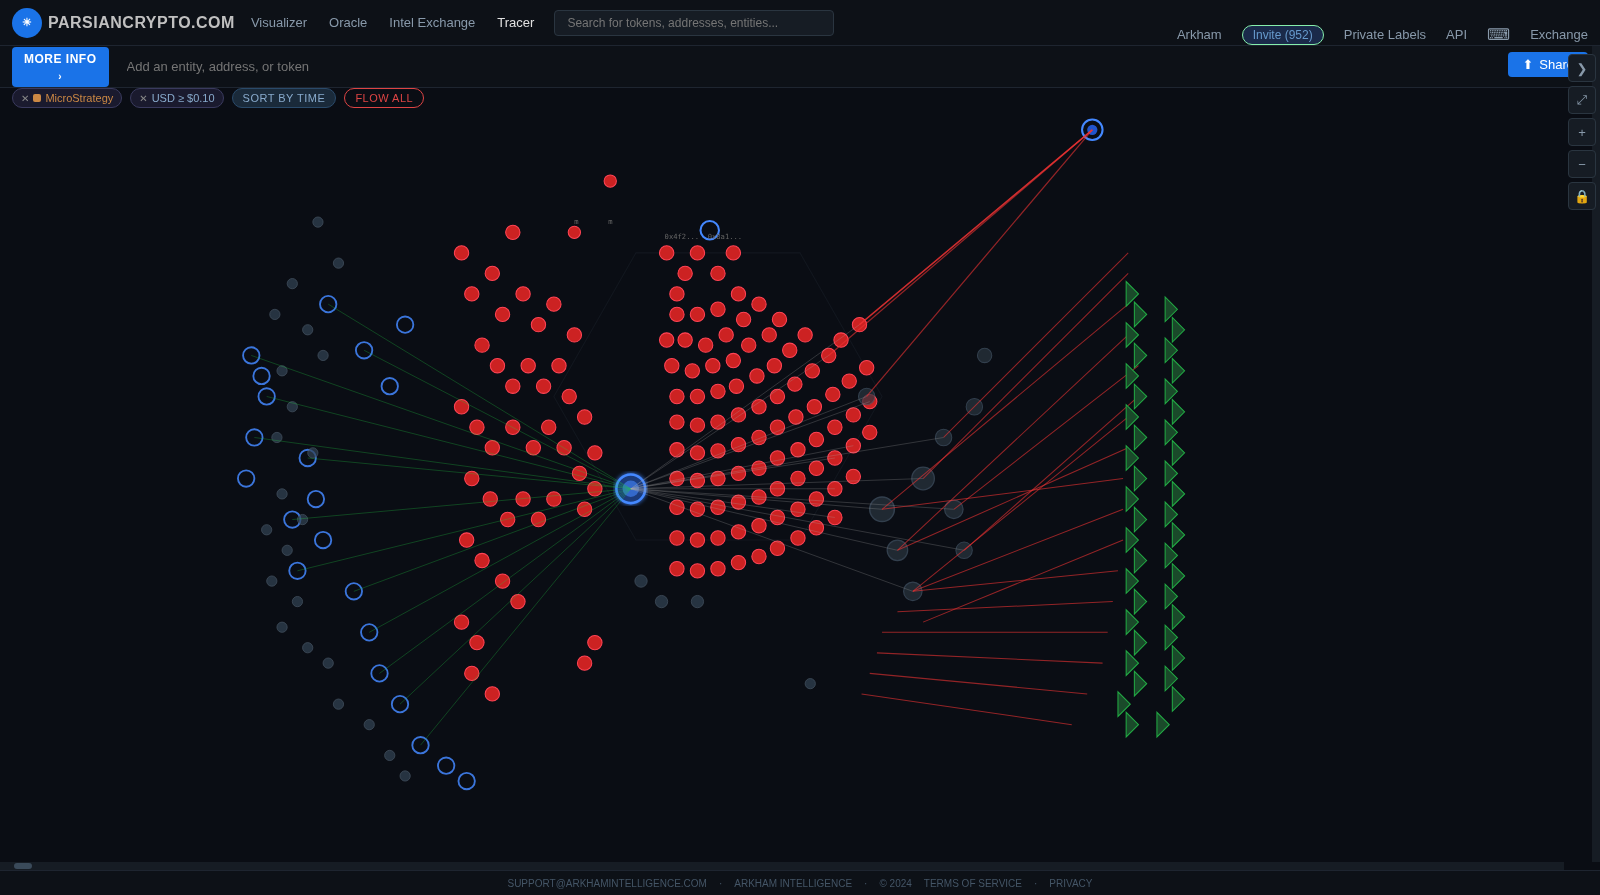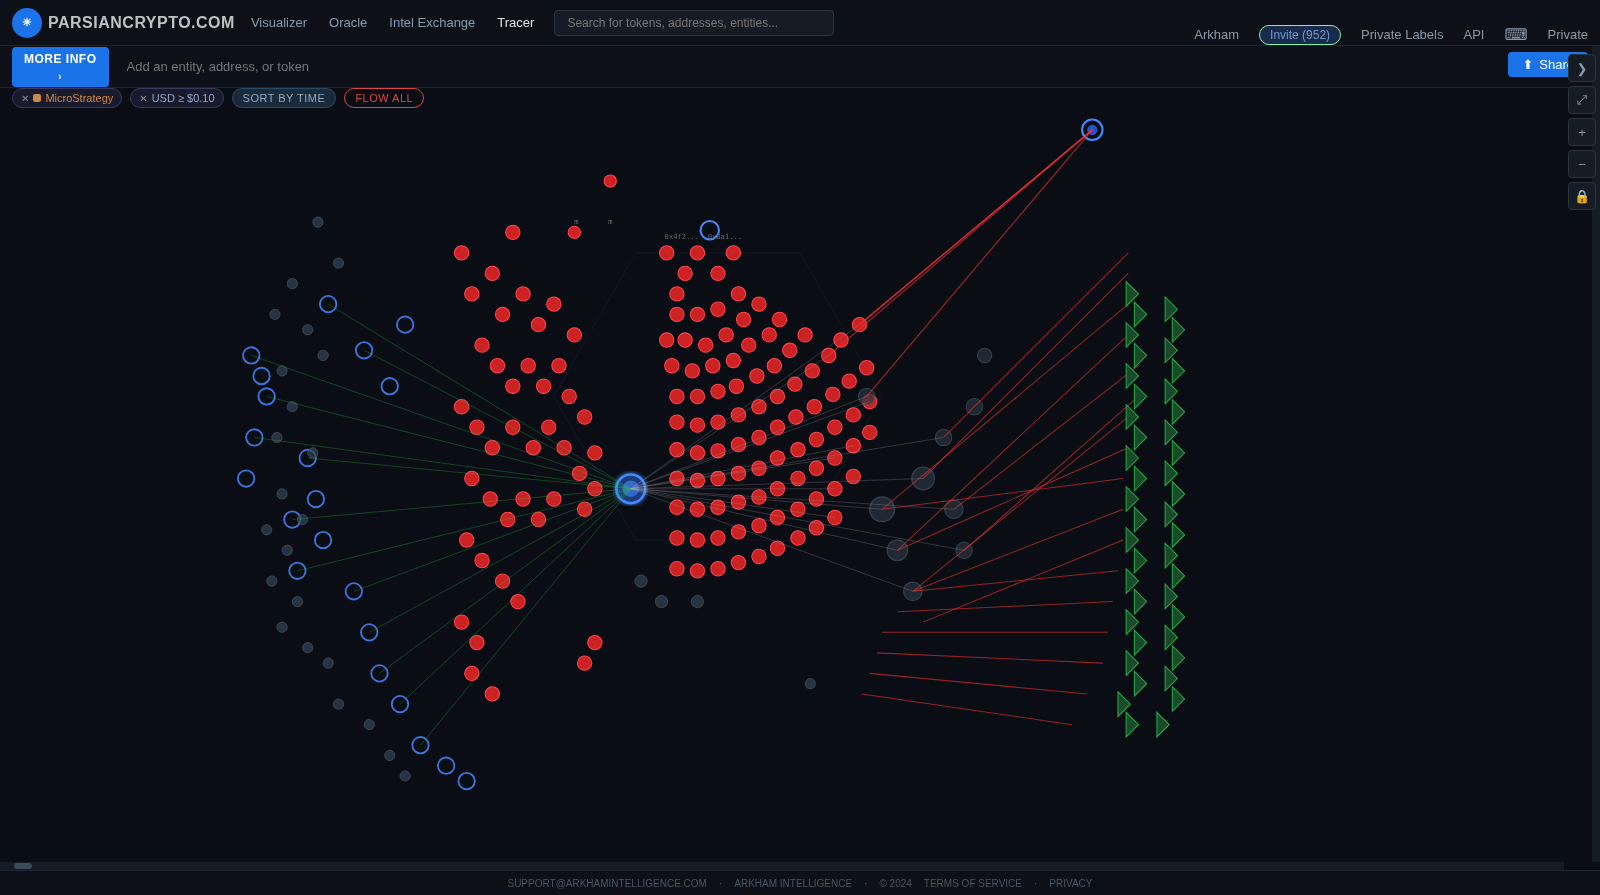--- a/index.html
+++ b/index.html
@@ -333,21 +333,21 @@
     <a class="nav-link">Intel Exchange</a>
     <a class="nav-link active">Tracer</a>
   </div>
   <input class="search-bar" type="text" placeholder="Search for tokens, addresses, entities..." style="">
   <div class="nav-right">
     <span class="nav-right-item">Arkham</span>
     <span class="invite-badge">Invite (952)</span>
     <span class="nav-right-item">Private Labels</span>
     <span class="nav-right-item">API</span>
     <span class="nav-right-item settings-icon">⌨</span>
-    <span class="nav-right-item">Private</span>
+    <span class="nav-right-item">Exchange</span>
   </div>
 </div>
 
 <div class="toolbar">
   <button class="more-info-btn">
     <span>MoRE INFO</span>
     <span class="arrow">›</span>
   </button>
   <input class="entity-input" type="text" placeholder="Add an entity, address, or token" style="">
 </div>

